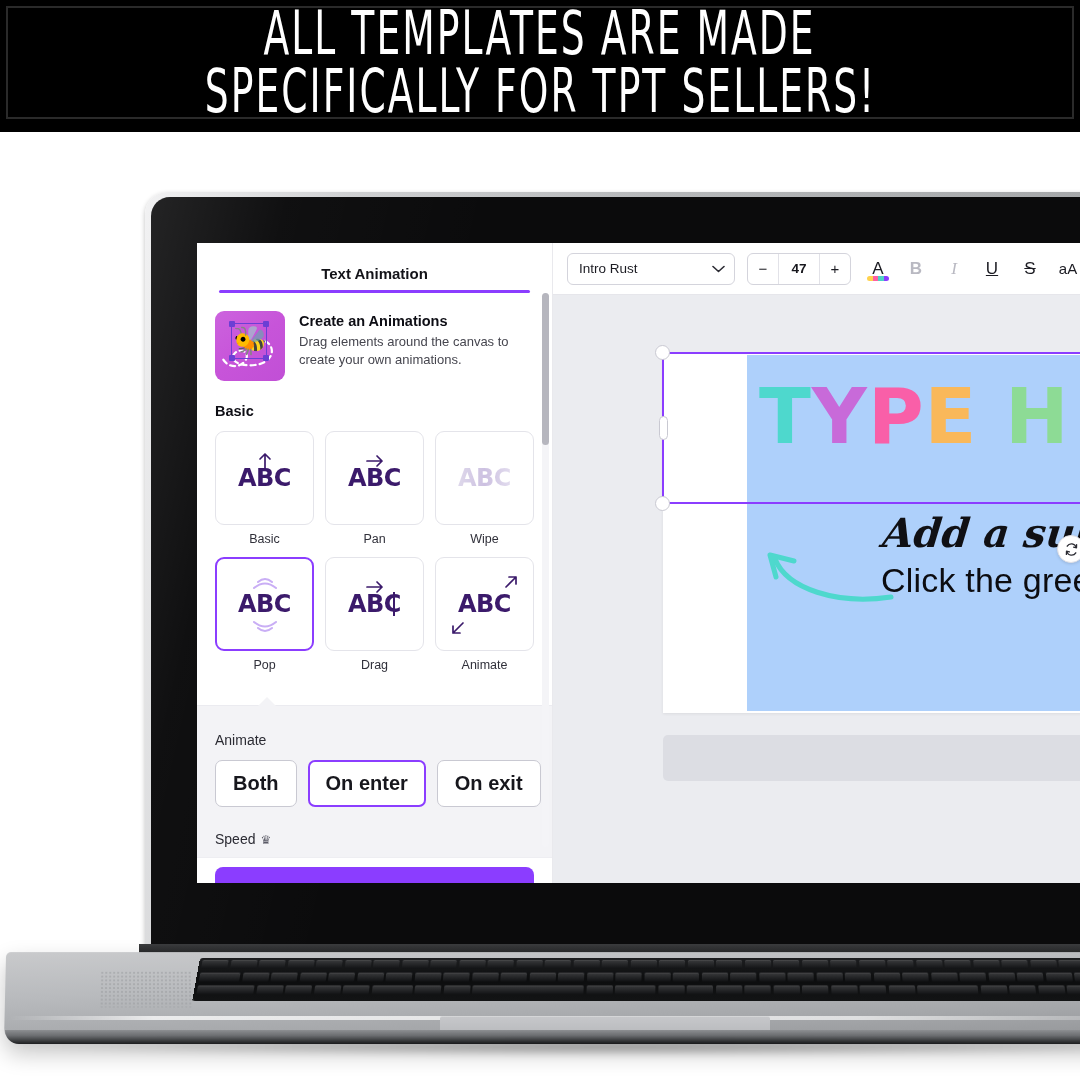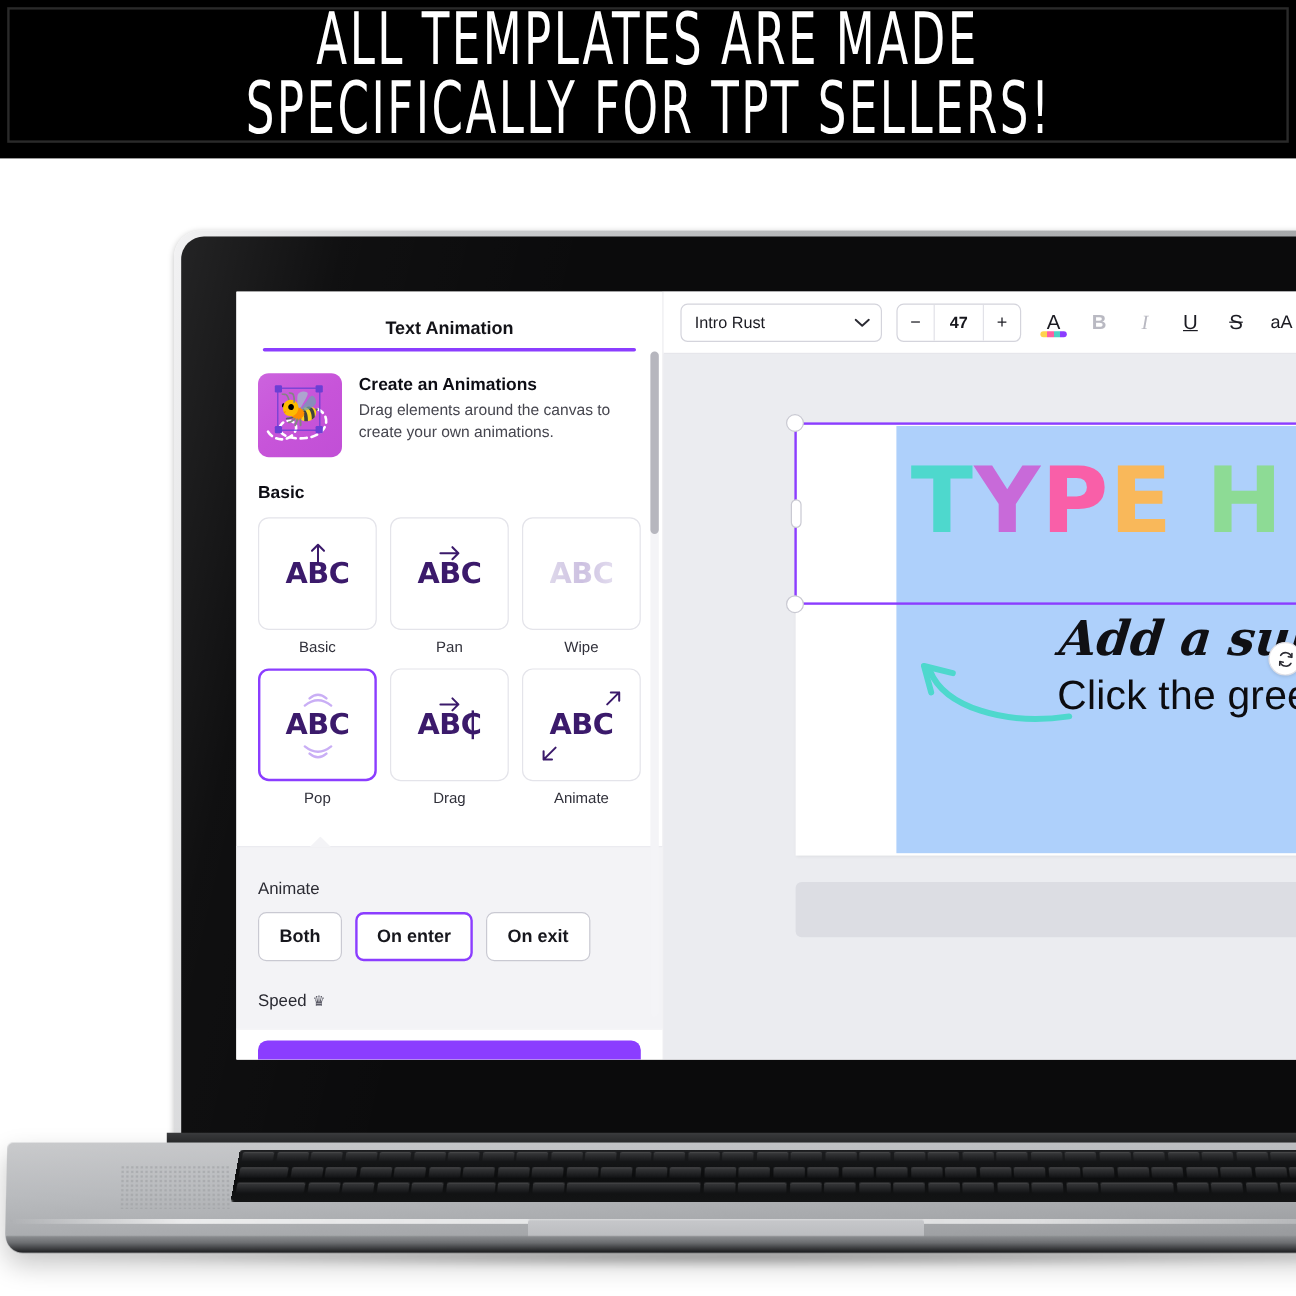--- a/index.html
+++ b/index.html
@@ -154,21 +154,21 @@
   .lower-caret {
     position: absolute; top: -9px; left: 61px; width: 18px; height: 9px;
     background: #f3f3f6;
     clip-path: polygon(50% 0, 100% 100%, 0 100%);
   }
   .lower-label { font-size: 14px; color: #2b2b33; padding: 26px 0 0 18px; }
   .crown { font-size: 12px; color: #5a5a66; margin-left: 5px; }
   .seg { display: flex; gap: 11px; padding: 12px 0 0 18px; }
   .seg-btn {
     background: #ffffff; border: 1px solid #c9c9d2; border-radius: 7px;
-    padding: 11px 17px; font-size: 15px; font-weight: 700; color: #17171d;
+    padding: 11px 17px; font-size: 20px; font-weight: 700; color: #17171d;
     cursor: pointer;
   }
   .seg-btn.active { border: 2px solid #8b3dff; padding: 10px 16px; }
   .speed-row { font-size: 14px; color: #2b2b33; padding: 24px 0 0 18px; }
 
   
   .purple-bar {
     position: absolute; left: 18px; right: 18px; bottom: -12px; height: 28px;
     background: #8b3dff; border-radius: 8px;
   }

